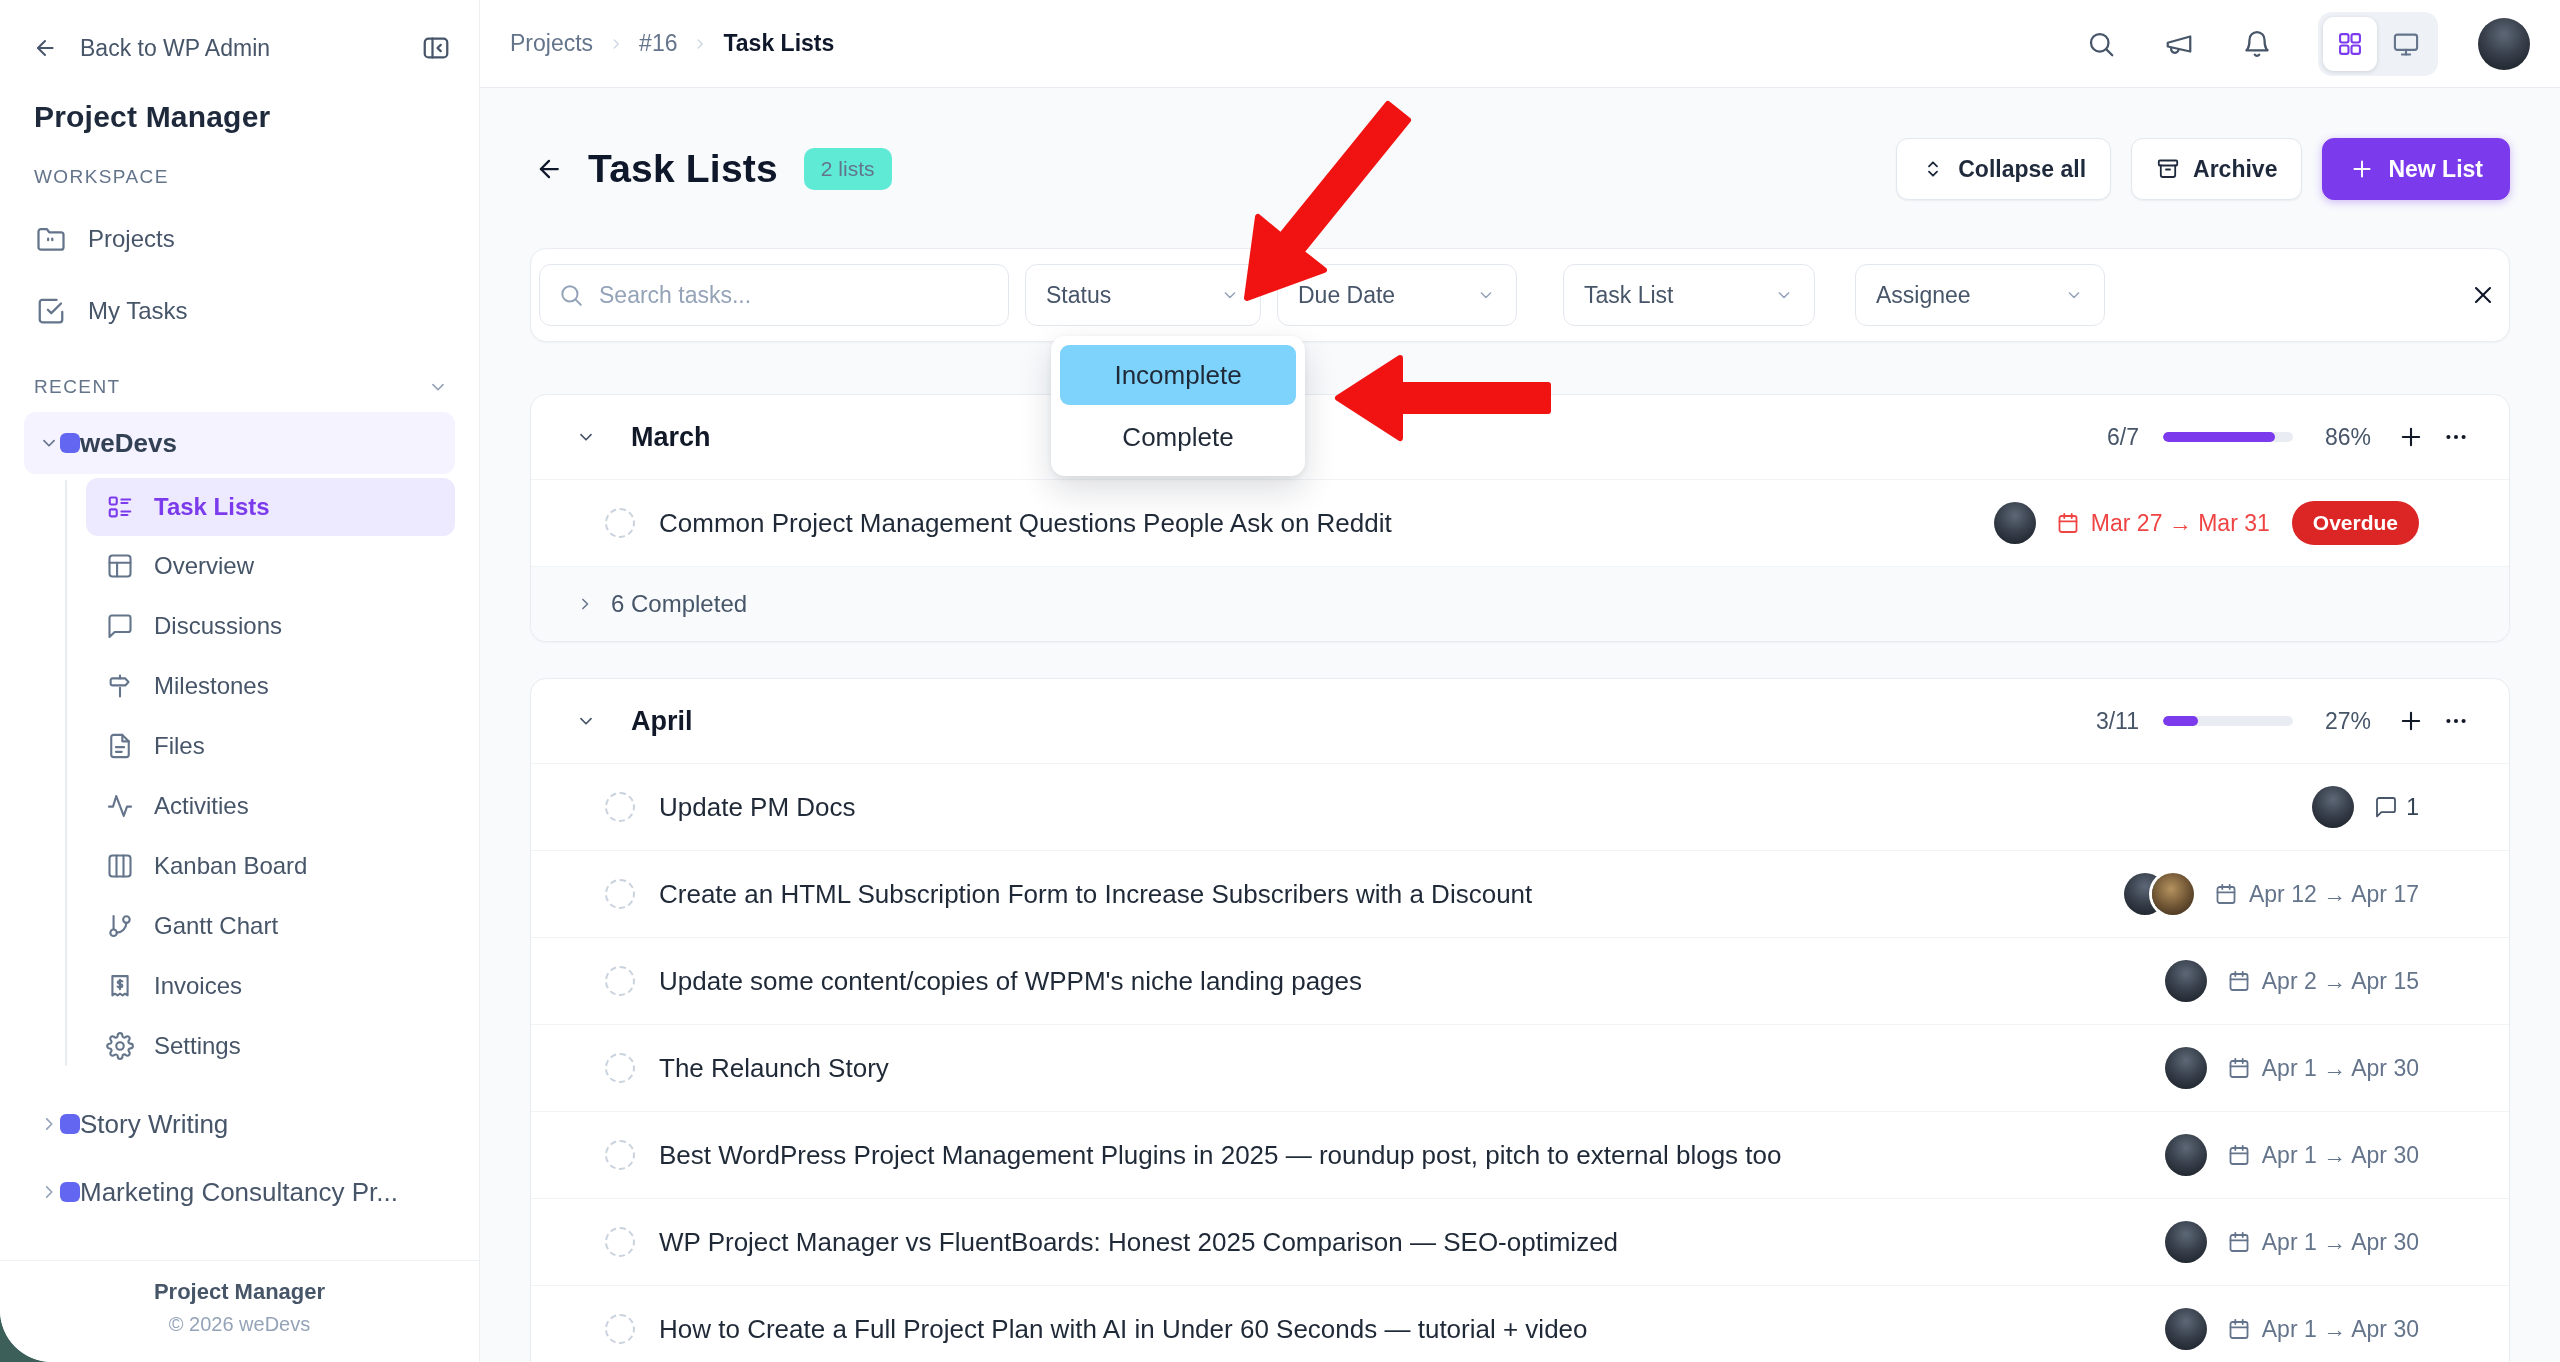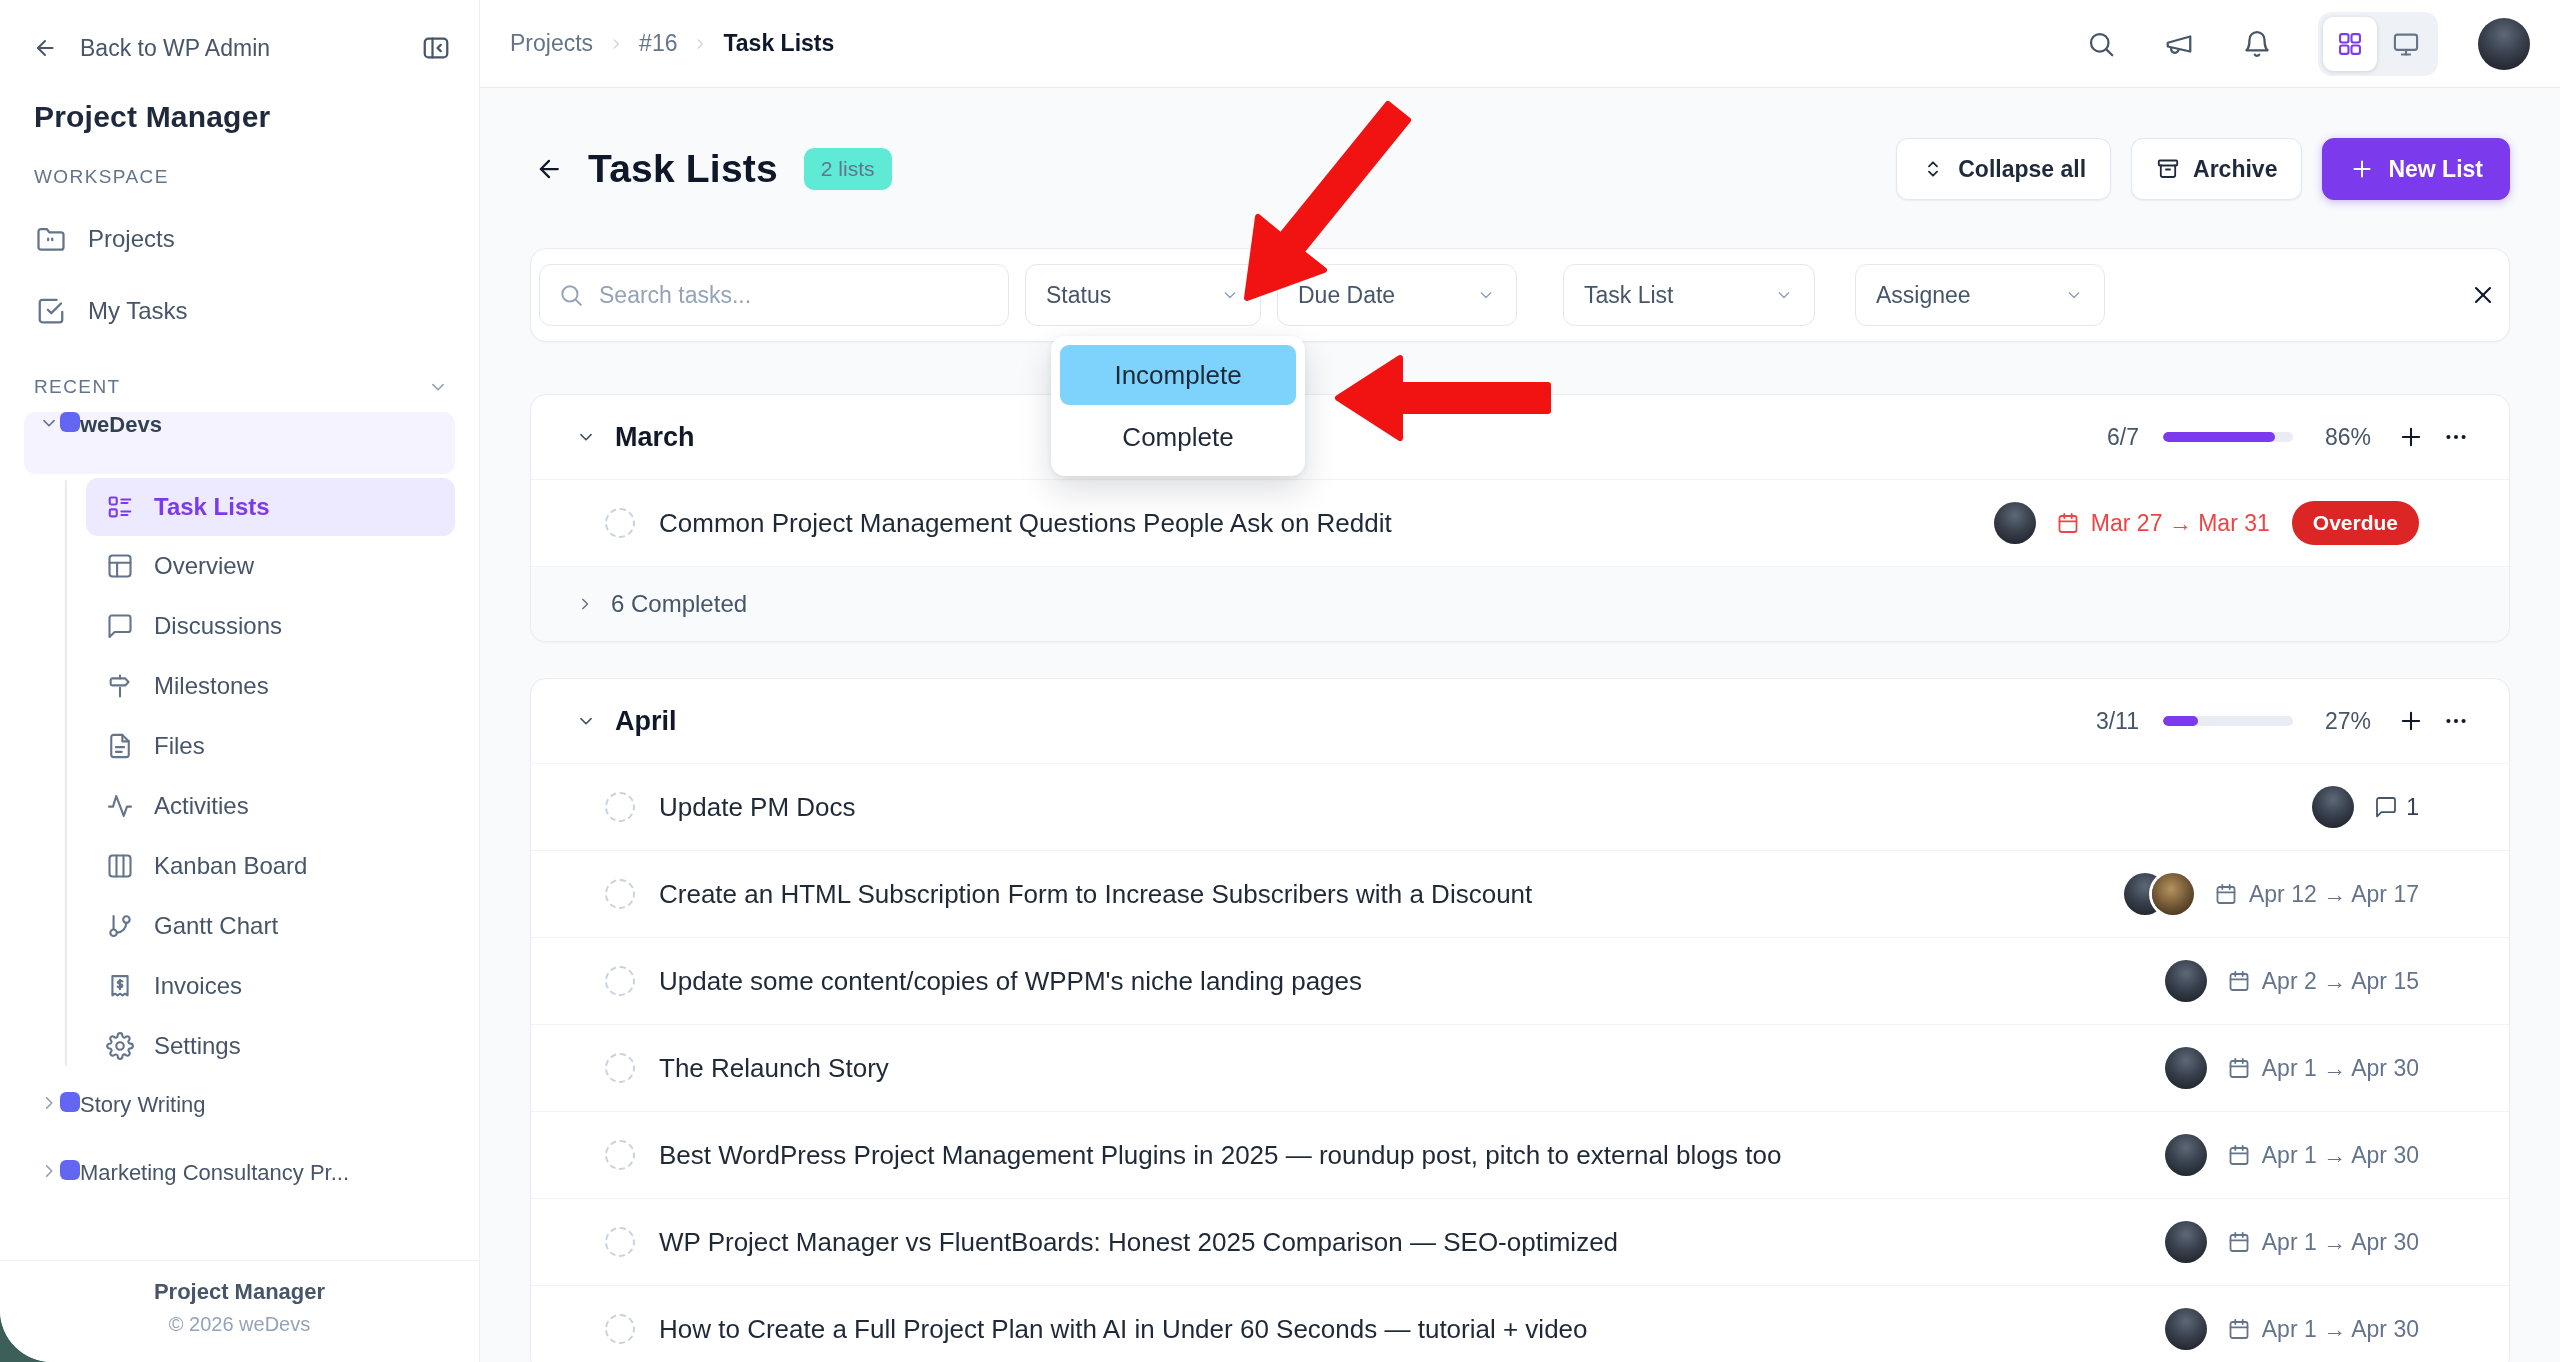--- a/index.html
+++ b/index.html
@@ -13,21 +13,21 @@
   .back-row{margin-top:24px;height:48px;display:flex;align-items:center;justify-content:space-between}
   .back-link{display:flex;align-items:center;gap:22px;color:#475569;font-size:23px;cursor:pointer;text-decoration:none;padding-left:8px}
   .icon-btn{background:none;border:none;color:#475569;display:flex;align-items:center;justify-content:center;cursor:pointer;padding:4px}
   .app-title{margin:28px 0 0 10px;font-size:30px;font-weight:700;color:#1e293b;letter-spacing:.2px}
   .section-label{margin:32px 0 0 10px;font-size:19px;font-weight:400;color:#64748b;letter-spacing:1.4px}
   .recent-row{display:flex;align-items:center;justify-content:space-between;margin-top:36px;padding-right:6px}
   .recent-row .chev{color:#94a3b8}
   #workspace-nav .nav-item:first-child{margin-top:22px}
   .nav-item{margin-top:14px;height:58px;display:flex;align-items:center;gap:22px;padding-left:12px;font-size:24px;color:#475569;border-radius:12px;cursor:pointer}
   .nav-item .ic-slot{color:#64748b}
-  .project-item{height:62px;display:flex;align-items:flex-start;gap:0;padding:0 14px;border-radius:12px;font-size:22px;font-weight:600;color:#334155;cursor:pointer}
+  .project-item{height:62px;display:flex;align-items:center;gap:0;padding:0 14px;border-radius:12px;font-size:26px;font-weight:600;color:#334155;cursor:pointer}
   .project-item .chev{color:#64748b}
   .project-item.active{background:#f5f3ff;margin-top:14px}
   .dot{width:20px;height:20px;border-radius:6px;background:#6366f1;flex:none}
   #other-projects{margin-top:12px}
   #other-projects .project-item{font-weight:500;color:#475569;margin-top:4px;height:64px}
   #other-projects .chev{color:#94a3b8}
   .tree{position:relative;margin-top:4px}
   .tree::before{content:"";position:absolute;left:41px;top:2px;bottom:10px;width:2px;background:#e8ecf1;border-radius:1px}
   .subitem{height:60px;display:flex;align-items:center;gap:20px;font-size:24px;color:#475569;padding-left:20px;margin-left:62px;border-radius:12px;cursor:pointer;position:relative}
   .subitem .ic-slot{color:#64748b}
@@ -74,21 +74,21 @@
   #filter-selects .sel:nth-child(2){width:240px;margin-left:16px}
   #filter-selects .sel:nth-child(3){width:252px;margin-left:46px}
   #filter-selects .sel:nth-child(4){width:250px;margin-left:40px}
   .filter-x{margin-left:auto;color:#0f172a}
 
   .card{background:#fff;border:1px solid #e9edf2;border-radius:16px;box-shadow:0 1px 2px rgba(16,24,40,.04);overflow:hidden}
   #list-cards .card{margin-top:52px}
   #list-cards .card + .card{margin-top:36px}
   .list-head{height:84px;display:flex;align-items:center;padding:0 36px 0 44px;border-bottom:1px solid #f1f4f7;cursor:pointer}
   .list-head .chev{color:#475569;margin-right:18px}
-  .list-name{font-size:27px;font-weight:700;color:#111827;margin:0}
+  .list-name{font-size:27px;font-weight:700;color:#111827;margin:16px}
   .head-spacer{flex:1}
   .count{font-size:23px;color:#475569;margin-right:24px}
   .track{width:130px;height:10px;border-radius:5px;background:#e9edf3;margin-right:32px;overflow:hidden}
   .fill{display:block;height:100%;border-radius:5px;background:#7c3aed}
   .pct{font-size:23px;color:#475569;margin-right:22px}
   .plus-btn{color:#111827}
   .more-btn{color:#111827;margin-left:10px}
   .task-row{height:86px;display:flex;align-items:center;padding:0 90px 0 74px;border-bottom:1px solid #f1f4f7;background:#fff;cursor:pointer}
   .card > .rows:last-child .task-row:last-child{border-bottom:none}
   .checkbox-dashed{width:30px;height:30px;border:2px dashed #c9d2dd;border-radius:50%;flex:none;box-sizing:border-box;cursor:pointer}

